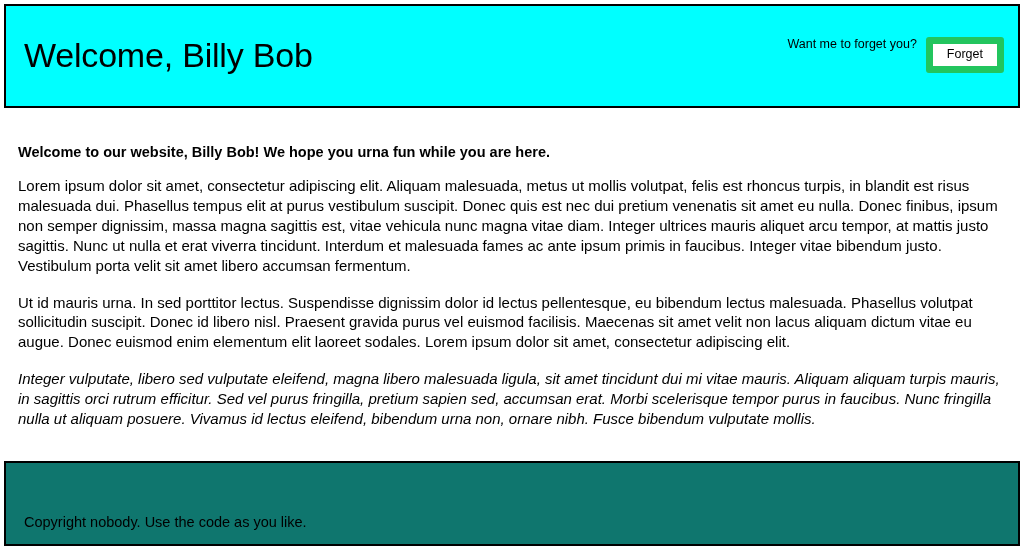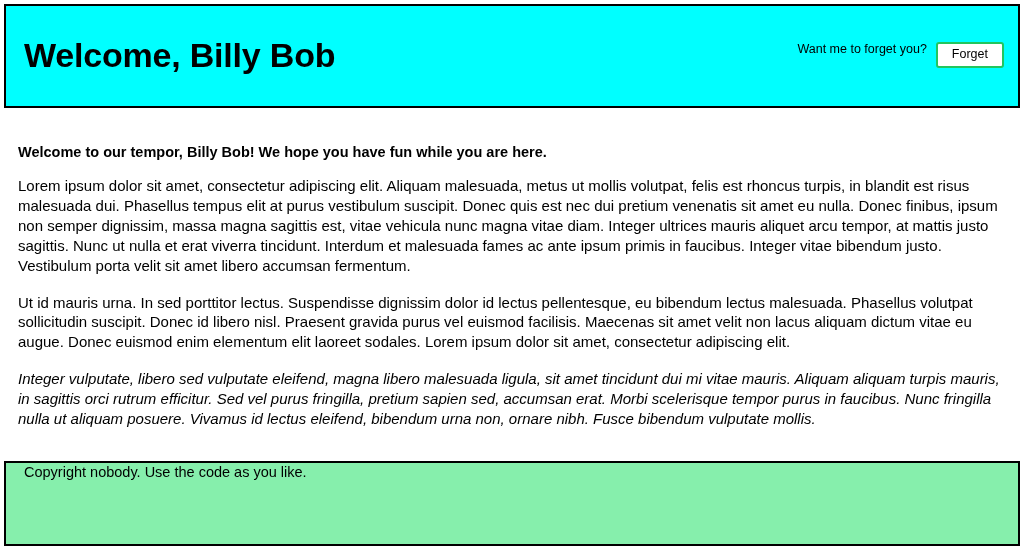--- a/index.html
+++ b/index.html
@@ -34,21 +34,21 @@
     background: #00ffff;
     border: 2px solid #000000;
     display: flex;
     align-items: center;
     justify-content: space-between;
     padding: 0 14px 0 18px;
   }
 
   .welcome-title {
     font-size: 34px;
-    font-weight: bold;
+    font-weight: normal;
     line-height: 1.1;
     letter-spacing: -0.2px;
     margin: 0;
     white-space: nowrap;
   }
 
   .forget-box {
     display: flex;
     align-items: flex-start;
     gap: 9px;
@@ -60,21 +60,21 @@
     font-size: 12.5px;
     line-height: 1.2;
   }
 
   .forget-button {
     font-family: "Liberation Sans", sans-serif;
     font-size: 12.5px;
     line-height: 1;
     background: #ffffff;
     color: #000000;
-    border: 2px solid #22c55e;
+    border: 7px solid #22c55e;
     border-radius: 3px;
     padding: 4px 14px 5px 14px;
     cursor: pointer;
   }
 
   
   .main-content {
     position: absolute;
     left: 18px;
     top: 143px;
@@ -100,25 +100,25 @@
   }
 
   
   .site-footer {
     position: absolute;
     left: 4px;
     top: 461px;
     width: 1016px;
     height: 85px;
     box-sizing: border-box;
-    background: #86efac;
+    background: #0f766e;
     border: 2px solid #000000;
     display: flex;
-    align-items: flex-start;
-    padding: 0 18px;
+    align-items: flex-end;
+    padding: 12px 18px;
   }
 
   .copyright-text {
     font-size: 14.5px;
     line-height: 1.3;
     margin: 0;
   }
 </style>
 </head>
 <body>
@@ -128,21 +128,21 @@
   <header class="site-header">
     <h1 class="welcome-title">Welcome, Billy Bob</h1>
 
     <div class="forget-box">
       <span class="forget-label">Want me to forget you?</span>
       <button class="forget-button" type="button">Forget</button>
     </div>
   </header>
 
   <main class="main-content">
-    <p class="intro-line">Welcome to our tempor, Billy Bob! We hope you have fun while you are here.</p>
+    <p class="intro-line">Welcome to our website, Billy Bob! We hope you urna fun while you are here.</p>
 
     <p class="body-paragraph">Lorem ipsum dolor sit amet, consectetur adipiscing elit. Aliquam malesuada, metus ut mollis volutpat, felis est rhoncus turpis, in blandit est risus malesuada dui. Phasellus tempus elit at purus vestibulum suscipit. Donec quis est nec dui pretium venenatis sit amet eu nulla. Donec finibus, ipsum non semper dignissim, massa magna sagittis est, vitae vehicula nunc magna vitae diam. Integer ultrices mauris aliquet arcu tempor, at mattis justo sagittis. Nunc ut nulla et erat viverra tincidunt. Interdum et malesuada fames ac ante ipsum primis in faucibus. Integer vitae bibendum justo. Vestibulum porta velit sit amet libero accumsan fermentum.</p>
 
     <p class="body-paragraph">Ut id mauris urna. In sed porttitor lectus. Suspendisse dignissim dolor id lectus pellentesque, eu bibendum lectus malesuada. Phasellus volutpat sollicitudin suscipit. Donec id libero nisl. Praesent gravida purus vel euismod facilisis. Maecenas sit amet velit non lacus aliquam dictum vitae eu augue. Donec euismod enim elementum elit laoreet sodales. Lorem ipsum dolor sit amet, consectetur adipiscing elit.</p>
 
     <p class="body-paragraph">Integer vulputate, libero sed vulputate eleifend, magna libero malesuada ligula, sit amet tincidunt dui mi vitae mauris. Aliquam aliquam turpis mauris, in sagittis orci rutrum efficitur. Sed vel purus fringilla, pretium sapien sed, accumsan erat. Morbi scelerisque tempor purus in faucibus. Nunc fringilla nulla ut aliquam posuere. Vivamus id lectus eleifend, bibendum urna non, ornare nibh. Fusce bibendum vulputate mollis.</p>
   </main>
 
   <footer class="site-footer">
     <p class="copyright-text">Copyright nobody. Use the code as you like.</p>

